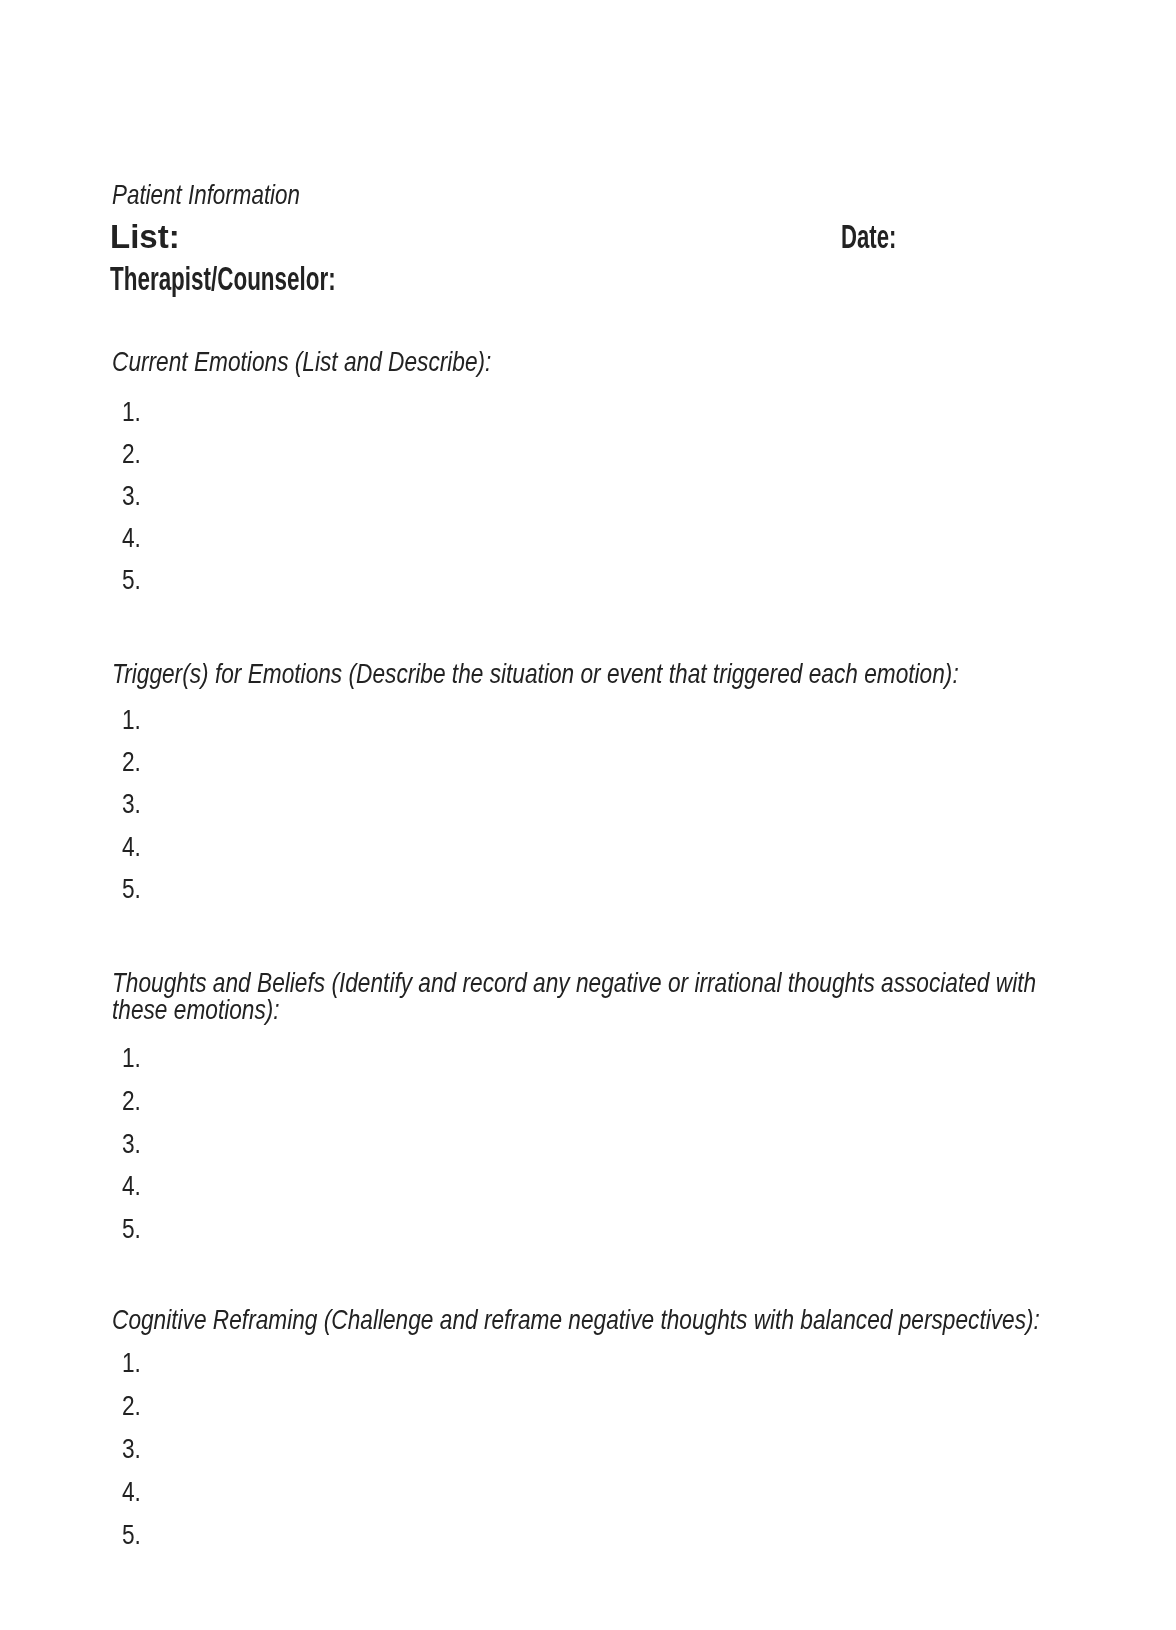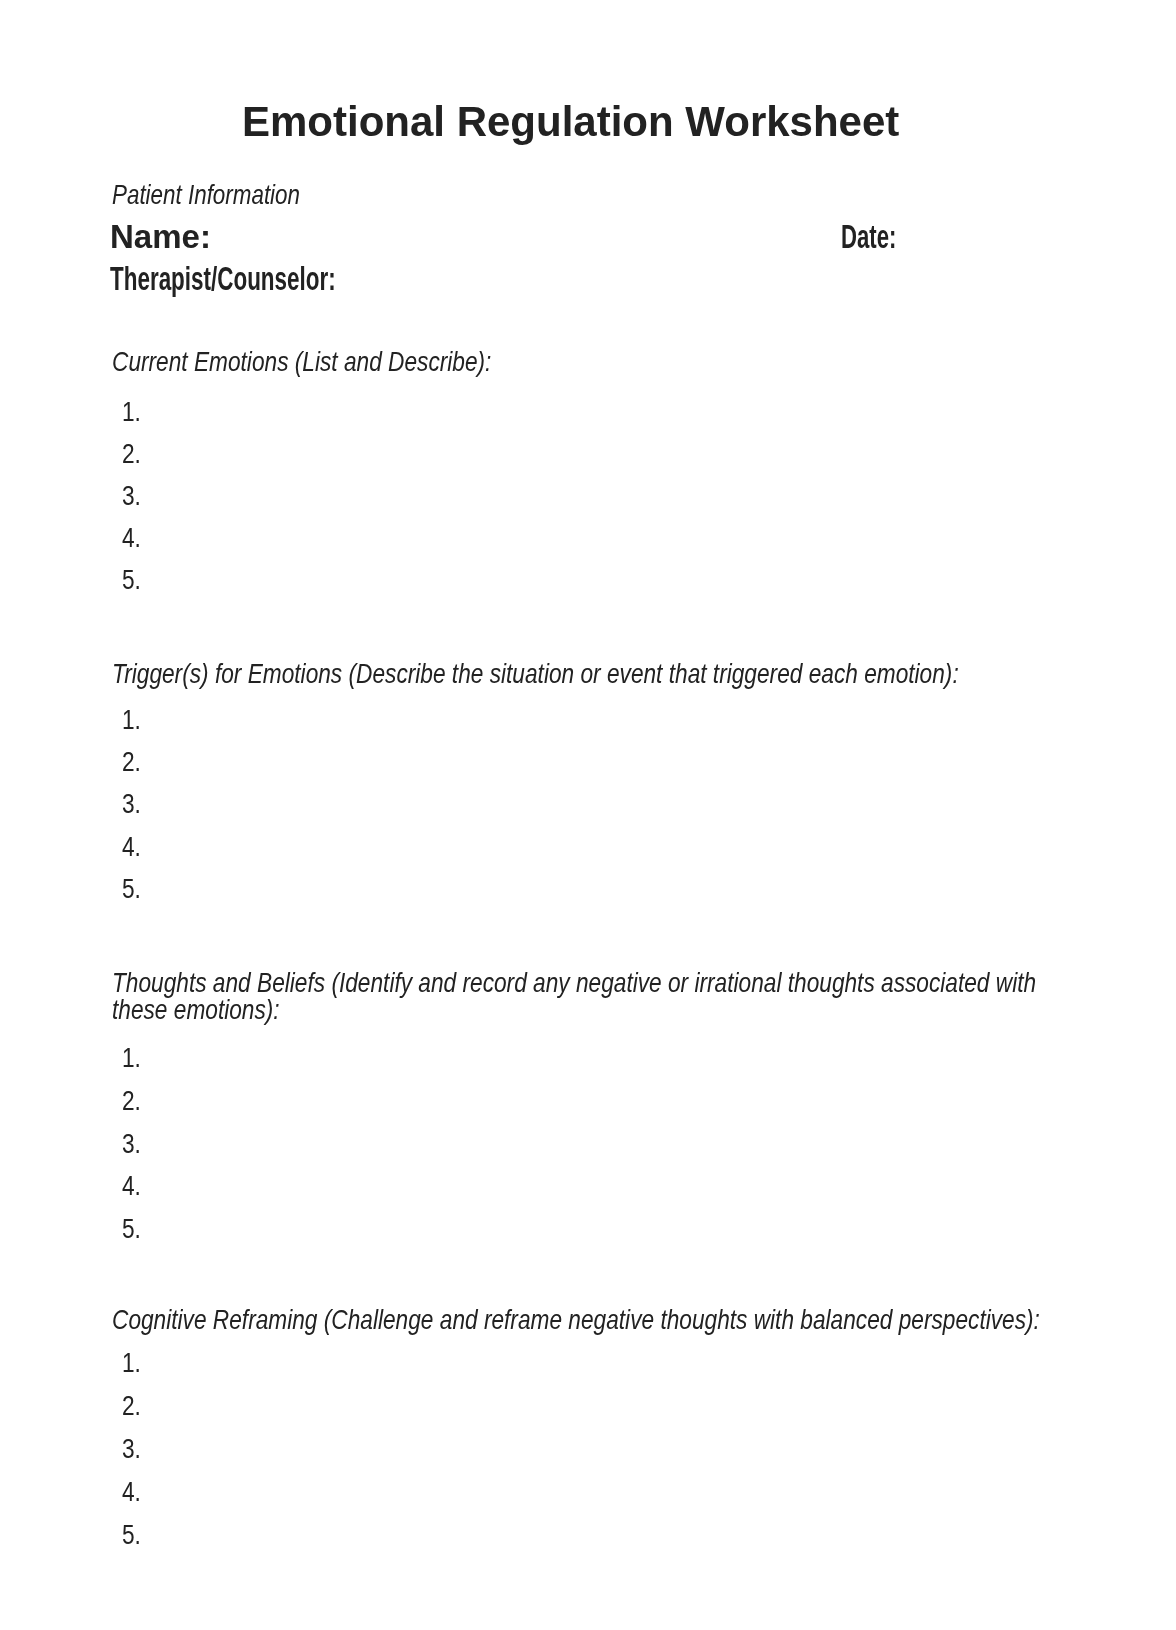--- a/index.html
+++ b/index.html
@@ -48,24 +48,23 @@
     white-space:normal;
     width:1160px;
     line-height:27px;
   }
 </style>
 </head>
 <body>
 
 <div class="page">
 
-  <h1 class="title">Emotional Regulation Worksheet</h1>
 
   <div class="line italic sx80" style="top:181px;">Patient Information</div>
-  <div class="line bold" style="top:220px;left:110px;">Name:</div>
+  <div class="line bold" style="top:220px;left:110px;">List:</div>
   <div class="line bold sx67" style="top:220px;left:841px;">Date:</div>
   <div class="line bold sx68" style="top:262px;left:110px;">Therapist/Counselor:</div>
 
   <div class="line italic sx81" style="top:348px;">Current Emotions (List and Describe):</div>
   <div class="line num" style="top:398px;">1.</div>
   <div class="line num" style="top:440px;">2.</div>
   <div class="line num" style="top:482px;">3.</div>
   <div class="line num" style="top:524px;">4.</div>
   <div class="line num" style="top:566px;">5.</div>
 

